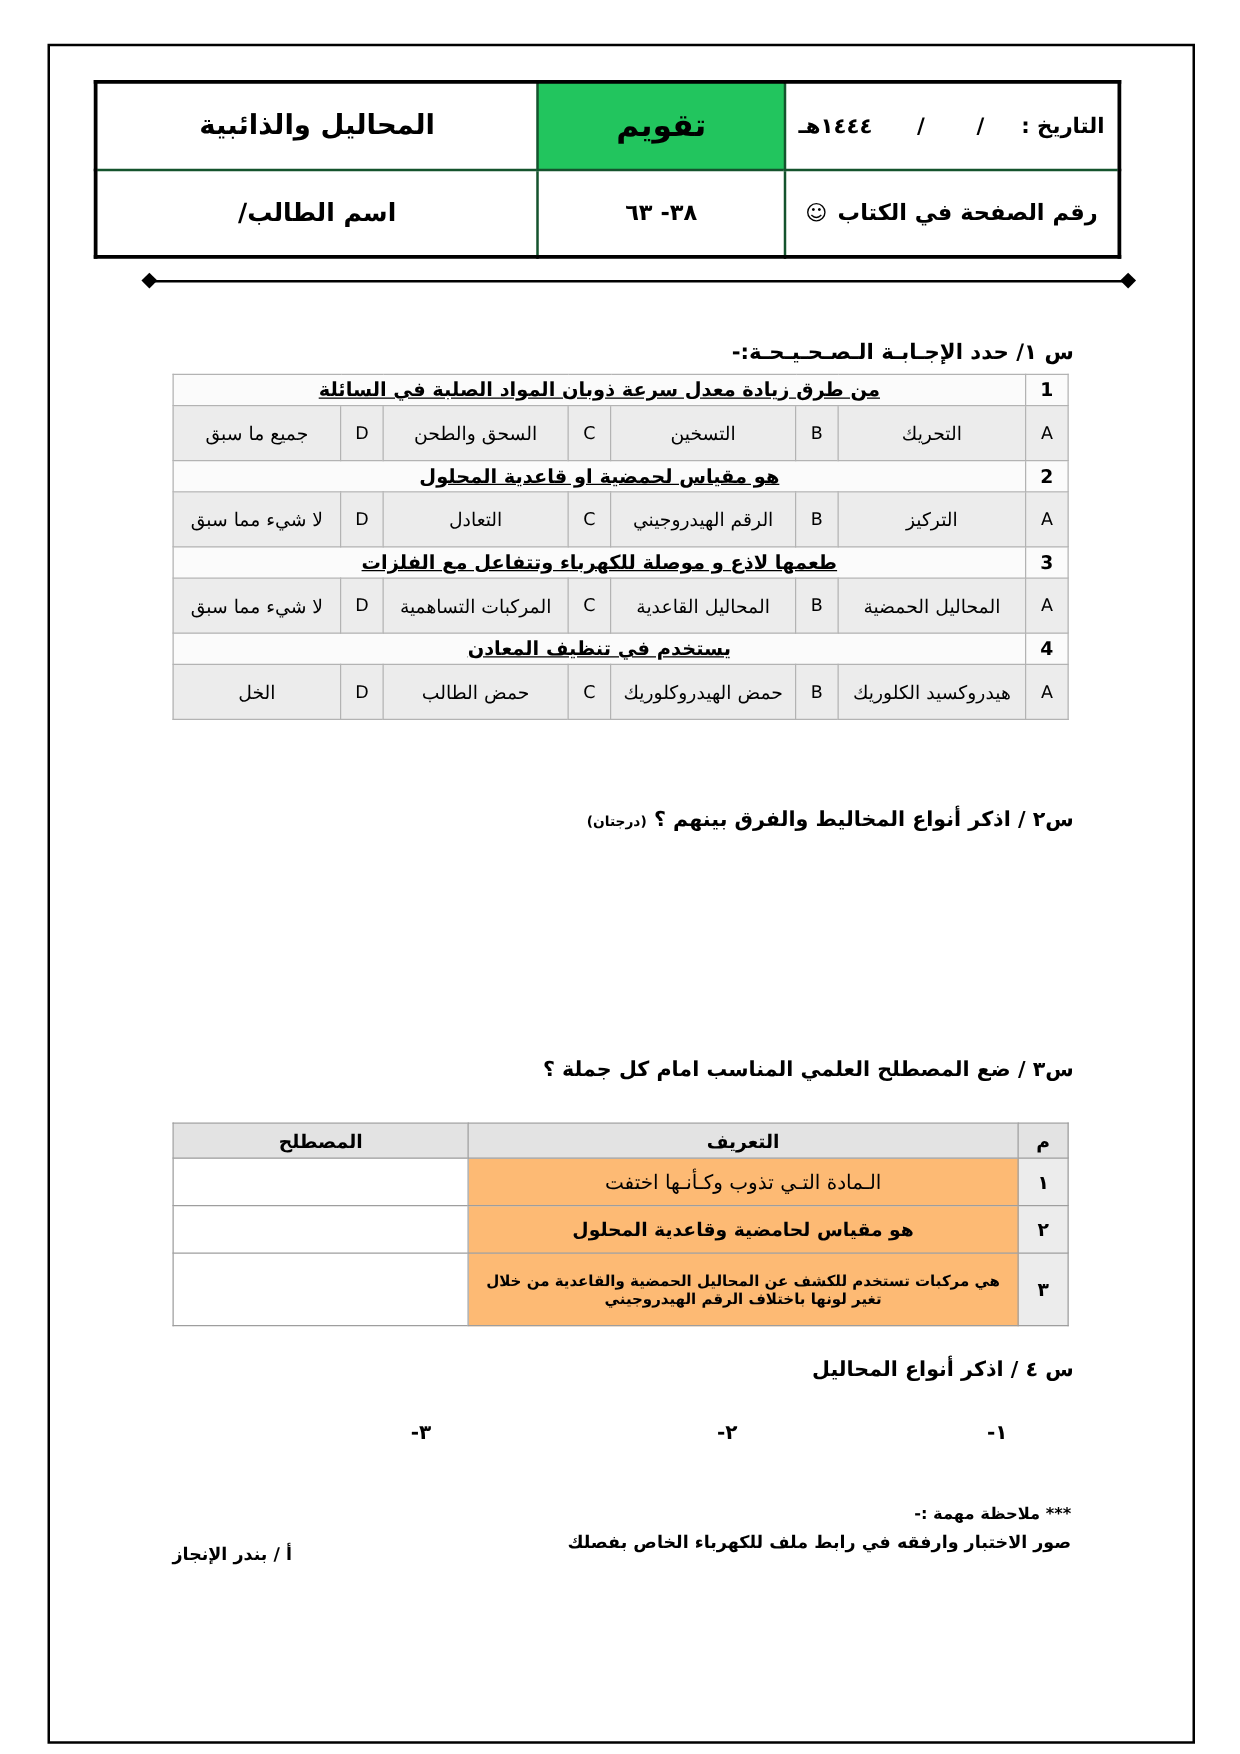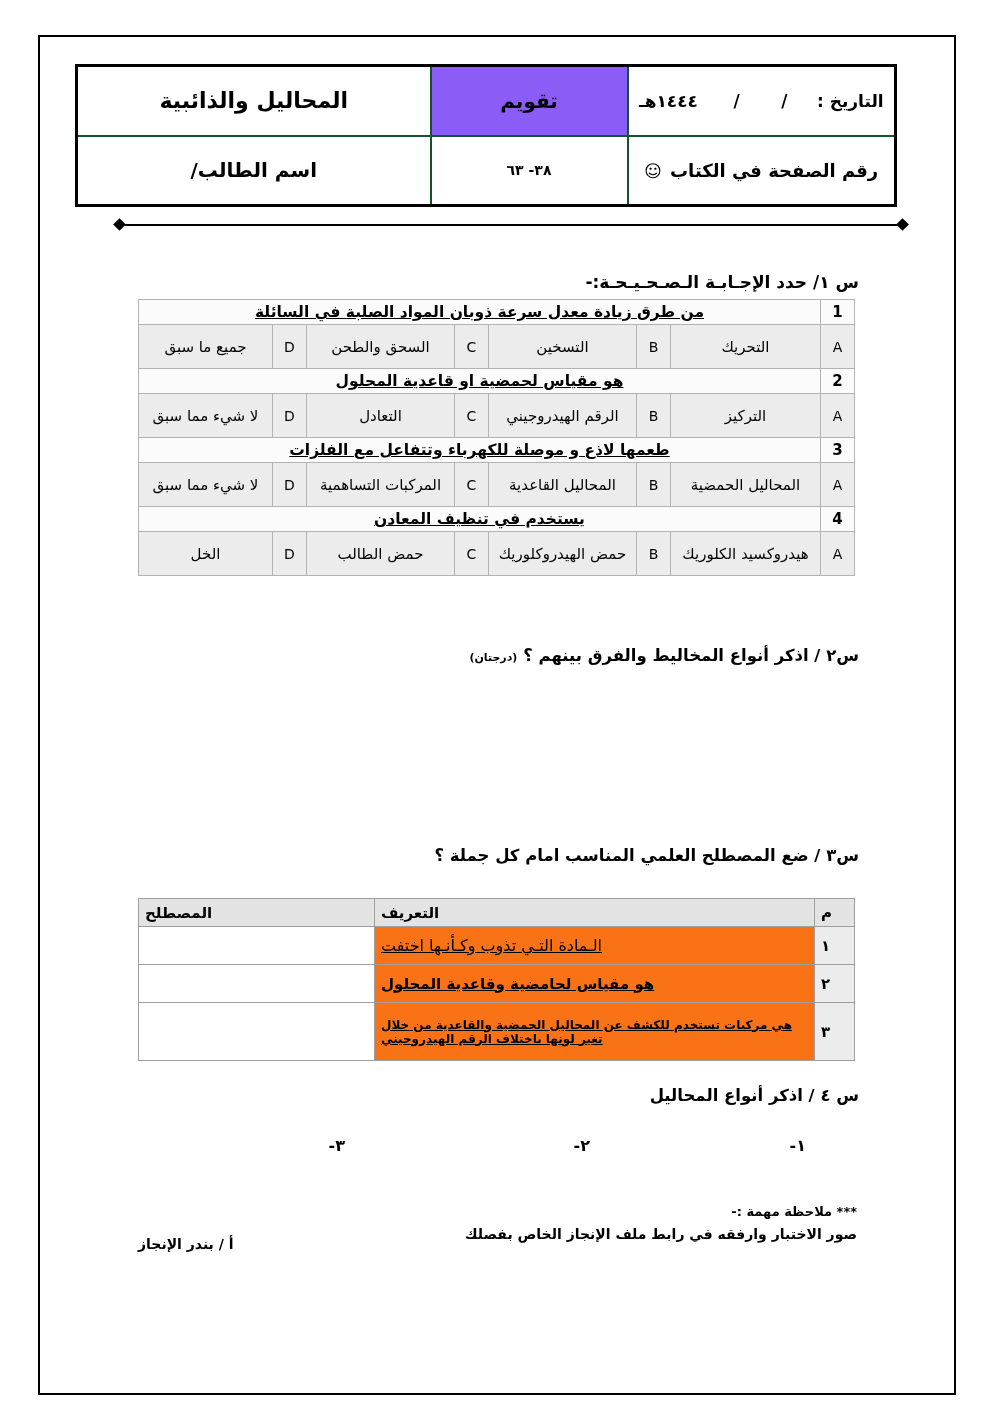--- a/index.html
+++ b/index.html
@@ -19,24 +19,24 @@
   
   .header-table {
     position: absolute; top: 64px; right: 95px; width: 822px;
     border-collapse: collapse; border: 3px solid #000; background: #fff;
   }
   .header-table td {
     border: 2px solid #14532d; height: 70px; text-align: center;
     font-weight: bold; padding: 0 10px; vertical-align: middle;
   }
   .cell-date     { font-size: 17px; text-align: right; white-space: pre; }
-  .cell-eval     { font-size: 20px; background: #8b5cf6; }
+  .cell-eval     { font-size: 25px; background: #22c55e; }
   .cell-subject  { font-size: 22px; }
   .cell-pagelabel{ font-size: 18px; text-align: right; }
-  .cell-range    { font-size: 14px; direction: ltr; }
+  .cell-range    { font-size: 18px; direction: ltr; }
   .cell-student  { font-size: 20px; text-align: right; }
   .book-icon     { margin-right: 8px; font-size: 17px; }
 
   
   .divider { position: absolute; top: 224px; left: 119px; width: 784px; height: 2px; background: #000; }
   .diamond { position: absolute; top: -4px; width: 9px; height: 9px; background: #000; transform: rotate(45deg); }
   .diamond.d-left  { left: -4px; }
   .diamond.d-right { right: -4px; }
 
   
@@ -59,24 +59,24 @@
   .mcq .qrow td { background: #fbfbfb; font-weight: bold; height: 25px; padding: 2px 6px; }
   .mcq .qrow .qtext { text-align: center; font-size: 15.5px; text-decoration: underline; }
   .mcq .orow td { height: 44px; }
   .mcq .letter { font-size: 14px; }
 
   
   .term {
     position: absolute; top: 898px; right: 137px; width: 716px;
     border-collapse: collapse; table-layout: fixed;
   }
-  .term td { border: 1px solid #9e9e9e; text-align: left; vertical-align: middle; padding: 3px 6px; }
+  .term td { border: 1px solid #9e9e9e; text-align: center; vertical-align: middle; padding: 3px 6px; }
   .term .thead td { background: #e3e3e3; font-weight: bold; font-size: 15px; height: 28px; }
   .term td.m   { background: #ececec; font-weight: bold; font-size: 15px; }
-  .term td.def { background: #f97316; text-decoration: underline; }
+  .term td.def { background: #fdba74; }
   .term td.ans { background: #ffffff; }
   .term tr.r1 td.def { font-size: 16px; height: 38px; }
   .term tr.r2 td.def { font-size: 15px; font-weight: bold; height: 38px; }
   .term tr.r3 td.def { font-size: 12px; font-weight: bold; height: 58px; }
 
   
   .blank { position: absolute; top: 1136px; font-weight: bold; font-size: 16px; }
   #blank-1 { right: 186px; }
   #blank-2 { right: 402px; }
   #blank-3 { right: 647px; }
@@ -231,14 +231,14 @@
     </tr>
   </tbody>
 </table>
 
 <div id="q4-title" class="sec-title">س ٤ / اذكر أنواع المحاليل</div>
 <span id="blank-1" class="blank">١-</span>
 <span id="blank-2" class="blank">٢-</span>
 <span id="blank-3" class="blank">٣-</span>
 
 <div id="note-title">*** ملاحظة مهمة :-</div>
-<div id="note-body">صور الاختبار وارفقه في رابط ملف الإنجاز الخاص بفصلك</div>
+<div id="note-body">صور الاختبار وارفقه في رابط ملف للكهرباء الخاص بفصلك</div>
 <div id="teacher">أ / بندر الإنجاز</div>
 
 </body></html>

